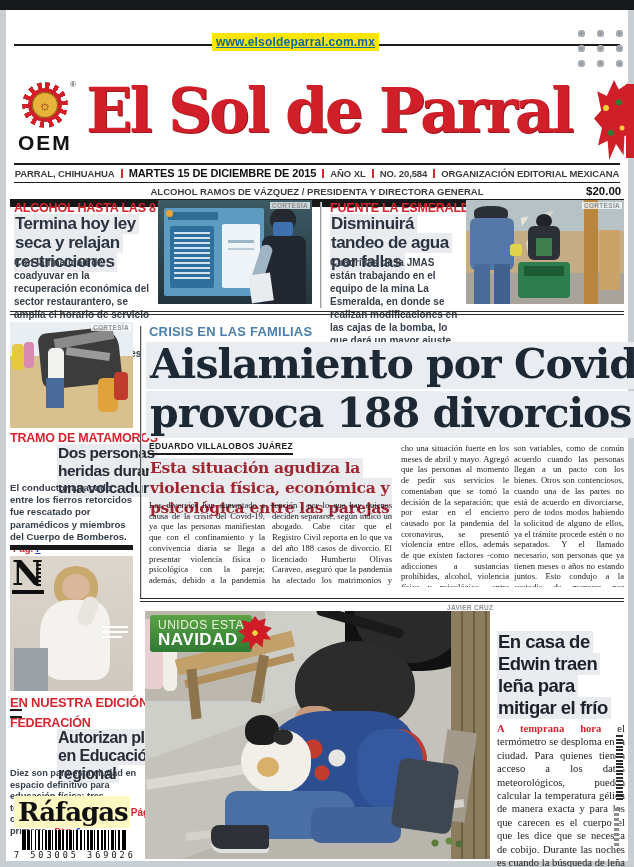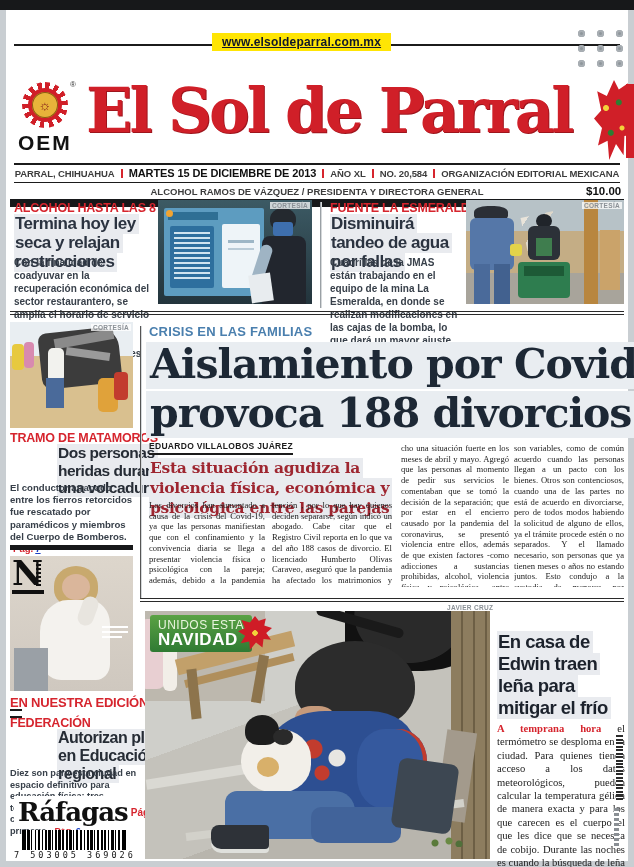--- a/index.html
+++ b/index.html
@@ -6,21 +6,21 @@
   body{width:634px;height:867px;background:#c9ced2;font-family:"Liberation Sans",sans-serif;position:relative;overflow:hidden;}
   .page{position:absolute;left:6px;top:10px;width:622px;height:851px;background:#fff;}
   .topbar{position:absolute;left:0;top:0;width:634px;height:10px;background:#17181a;}
 
   
   .rule{position:absolute;background:#1b1b1b;}
   .dbl{position:absolute;height:2px;border-top:1px solid #2a2a2a;border-bottom:1px solid #2a2a2a;}
   .thickbar{position:absolute;background:#17181a;}
 
   
-  .urlbox{position:absolute;background:#ffe504;padding:2px 10px;font-weight:bold;font-size:12px;color:#0f172a;text-decoration:underline;letter-spacing:.2px;}
+  .urlbox{position:absolute;background:#ffe504;padding:2px 4px;font-weight:bold;font-size:12px;color:#0369a1;text-decoration:underline;letter-spacing:.2px;}
   .dots{position:absolute;display:grid;grid-template-columns:repeat(3,7px);grid-template-rows:repeat(3,7px);gap:8px 12px;}
   .dots i{width:7px;height:7px;border-radius:50%;background:#8f979c;box-shadow:inset 0 0 0 2px #a8aeb3;}
   .sun{position:absolute;width:46px;height:46px;border-radius:50%;background:repeating-conic-gradient(#d01f28 0 13deg,#fff 13deg 26deg);}
   .sun .in1{position:absolute;inset:6px;border-radius:50%;background:#d01f28;}
   .sun .in2{position:absolute;inset:10px;border-radius:50%;background:#e8b33a;box-shadow:inset 0 0 0 1px #8a5a10;}
   .sun .glyph{position:absolute;inset:0;display:flex;align-items:center;justify-content:center;font-size:14px;color:#7c1216;font-weight:bold;}
   .oem{position:absolute;font-weight:bold;font-size:21px;color:#121212;letter-spacing:2px;}
   .reg{position:absolute;font-size:8px;color:#333;}
   .masthead{position:absolute;font-family:"DejaVu Serif",serif;font-weight:bold;color:#d01f28;font-size:61px;letter-spacing:-3px;white-space:nowrap;text-shadow:1px 1px 0 #9e151d;}
   .poins{position:absolute;background:
@@ -58,21 +58,21 @@
   .main-h span{display:inline-block;background:#e9edf1;padding:0 10px 2px 4px;}
   .byline{position:absolute;font-size:8.5px;font-weight:bold;color:#1b1b1b;letter-spacing:.3px;border-bottom:2px solid #1b1b1b;padding-bottom:2px;}
   .subhead{position:absolute;font-family:"DejaVu Serif",serif;font-weight:bold;color:#9e2630;font-size:15.5px;line-height:20px;letter-spacing:-.3px;}
   .ncol{position:absolute;font-family:"Liberation Serif",serif;font-size:8.6px;line-height:10.7px;text-align:justify;color:#1b1b1b;overflow:hidden;}
 
   
   .side-h{position:absolute;font-size:15.5px;line-height:17.5px;font-weight:bold;color:#262c35;letter-spacing:-.5px;padding-left:47px;}
   .side-b{position:absolute;font-size:9.6px;line-height:12.2px;color:#38404a;font-weight:bold;}
   .nuestra{position:absolute;color:#d6252e;font-weight:bold;font-size:13px;letter-spacing:-.2px;}
   .minidash{position:absolute;height:5px;border-top:2px solid #1b1b1b;border-bottom:2px solid #1b1b1b;}
-  .rafagas{position:absolute;background:#ffffff;display:flex;align-items:center;padding:1px 4px;}
+  .rafagas{position:absolute;background:#fef9c3;display:flex;align-items:center;padding:1px 4px;}
   .rafagas .t{font-family:"DejaVu Serif",serif;font-weight:bold;font-size:26px;color:#101010;letter-spacing:-1px;}
   .barcode{position:absolute;background:repeating-linear-gradient(90deg,#000 0 1.5px,#fff 1.5px 3px,#000 3px 5.5px,#fff 5.5px 7px,#000 7px 8px,#fff 8px 10.5px);border-left:2px solid #000;border-right:2px solid #000;}
   .barcode-digits{position:absolute;font-family:"DejaVu Sans Mono",monospace;font-size:8.5px;color:#111;letter-spacing:3px;white-space:nowrap;}
 
   
   .badge{position:absolute;background:linear-gradient(180deg,#5aa244 0%,#2f7a33 100%);border-radius:3px;padding:3px 8px 4px 8px;color:#fff;}
   .badge .l1{font-size:12px;font-weight:normal;letter-spacing:.5px;color:#eaf5df;}
   .badge .l2{font-size:17px;font-weight:bold;letter-spacing:.5px;line-height:16px;}
   .badge-star{position:absolute;background:radial-gradient(circle at 50% 50%,#f3d23a 0 2.5px,#cf1c26 3px);clip-path:polygon(50% 0,61% 14%,82% 7%,77% 28%,100% 35%,83% 50%,97% 70%,75% 68%,72% 93%,53% 78%,35% 100%,33% 75%,8% 80%,21% 58%,0 45%,20% 36%,10% 12%,35% 19%);}
   .edwin-h{position:absolute;font-size:18.5px;line-height:22px;font-weight:bold;color:#1c222c;letter-spacing:-.5px;}
@@ -108,25 +108,25 @@
 </div>
 <div class="reg" style="left:70px;top:80px;">®</div>
 <div class="oem" style="left:18px;top:131px;">OEM</div>
 
 <div class="masthead" style="left:86px;top:75px;">El Sol de Parral</div>
 <div class="poins" style="left:594px;top:80px;width:40px;height:80px;"></div>
 <div class="redstrip" style="left:626px;top:84px;width:8px;height:74px;"></div>
 
 <div class="rule" style="left:14px;top:163px;width:606px;height:1.5px;"></div>
 <div class="dateline" style="left:10px;top:167px;">
-  <span>PARRAL, CHIHUAHUA</span><span class="dl-sep"></span><span class="big">MARTES 15 DE DICIEMBRE DE 2013</span><span class="dl-sep"></span><span>AÑO XL</span><span class="dl-sep"></span><span>NO. 20,584</span><span class="dl-sep"></span><span>ORGANIZACIÓN EDITORIAL MEXICANA</span>
+  <span>PARRAL, CHIHUAHUA</span><span class="dl-sep"></span><span class="big">MARTES 15 DE DICIEMBRE DE 2015</span><span class="dl-sep"></span><span>AÑO XL</span><span class="dl-sep"></span><span>NO. 20,584</span><span class="dl-sep"></span><span>ORGANIZACIÓN EDITORIAL MEXICANA</span>
 </div>
 <div class="rule" style="left:14px;top:182px;width:606px;height:1px;"></div>
 <div class="director" style="left:10px;top:186px;">ALCOHOL RAMOS DE VÁZQUEZ / PRESIDENTA Y DIRECTORA GENERAL</div>
-<div class="price" style="left:586px;top:185px;">$10.00</div>
+<div class="price" style="left:586px;top:185px;">$20.00</div>
 <div class="thickbar" style="left:10px;top:199px;width:614px;height:8px;"></div>
 
 <div class="kick" style="left:14px;top:201px;">ALCOHOL HASTA LAS 8 PM</div>
 <div class="brief-h" style="left:14px;top:214px;width:142px;"><span class="hl-bg">Termina hoy ley seca y relajan restricciones</span></div>
 <div class="brief-b" style="left:14px;top:256px;width:140px;">
   <span>Con la finalidad de coadyuvar en la recuperación económica del sector restaurantero, se amplía el horario de servicio los fines de semana, así como la estancia de los clientes pasa de dos a tres horas.</span>
   <span class="pl"><span class="pl-label">Pág.</span><span class="pl-num">3</span></span>
 </div>
 <div class="photo" style="left:158px;top:200px;width:154px;height:104px;background:linear-gradient(180deg,#3c5a64,#23343c);">
   <div style="left:6px;top:8px;width:100px;height:88px;background:#5d9cc0;border-radius:2px;"></div>

